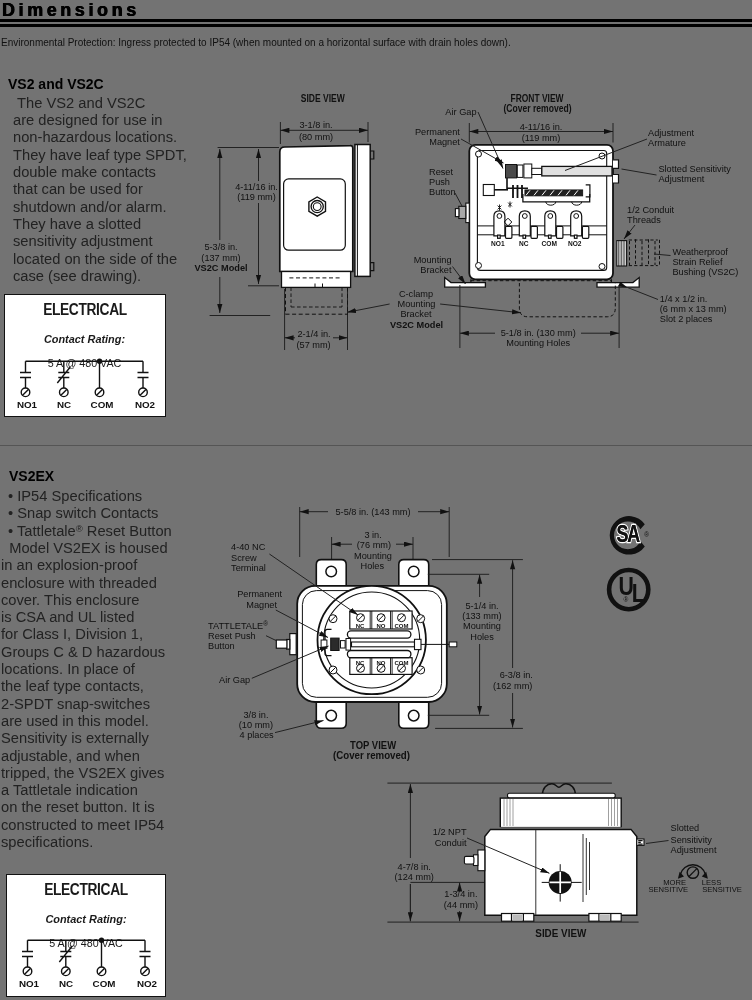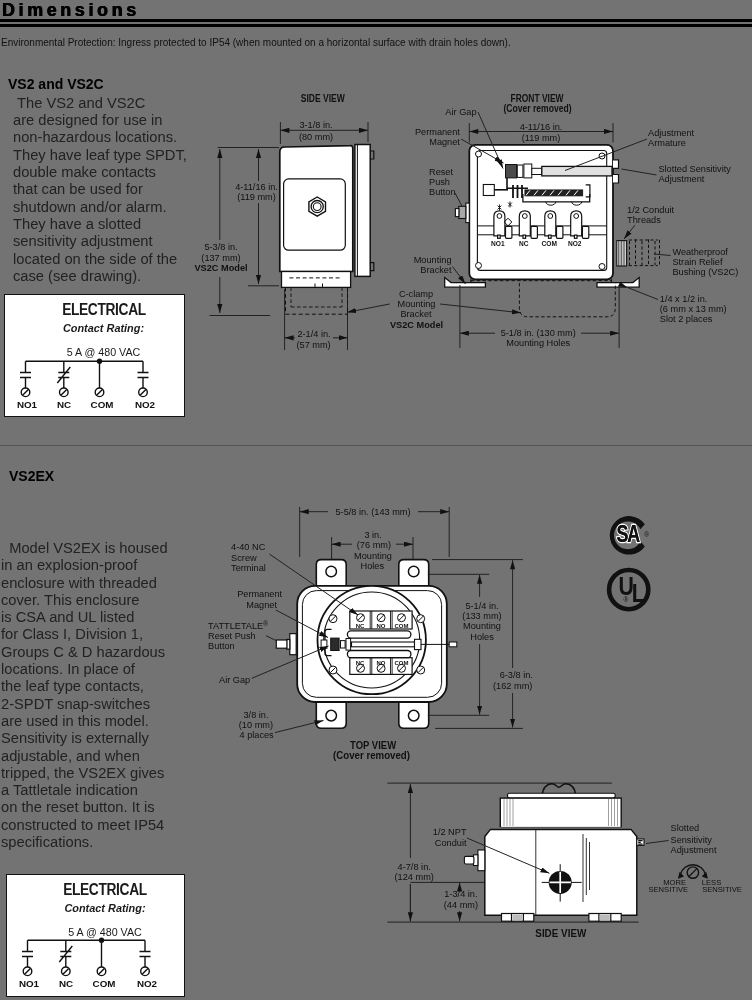--- a/index.html
+++ b/index.html
@@ -1,40 +1,41 @@
 <!DOCTYPE html>
 <html><head>
 <meta charset="utf-8">
 <style>
 html,body{margin:0;padding:0;background:#fff;}
 #page{position:relative;width:752px;height:1000px;background:#737373;overflow:hidden;-webkit-font-smoothing:antialiased;filter:grayscale(1);
   font-family:"Liberation Sans",sans-serif;color:#1a1a1a;}
 .abs{position:absolute;}
 svg{position:absolute;overflow:visible;}
 svg text{font-family:"Liberation Sans",sans-serif;fill:#111;}
-.ebox{position:absolute;border:1.6px solid #111;background:#fff;padding-left:19px;}
+.ebox{position:absolute;border:1.6px solid #111;background:#fff;}
 .ebox .t1{font-weight:bold;font-size:16px;letter-spacing:-.4px;text-align:center;margin-top:6px;transform:scaleX(.86);}
-.ebox .t2{font-weight:bold;font-style:italic;font-size:10.9px;text-align:center;margin-top:3px;}
+.ebox .t2{font-weight:bold;font-style:italic;font-size:10.9px;text-align:center;margin-top:14px;}
 .ebox .t3{font-size:10.7px;text-align:center;margin-top:12px;}
 </style>
 </head>
 <body>
 <div id="page">
 
 <div class="abs" style="left:2px;top:0px;font-size:17.8px;font-weight:bold;letter-spacing:3.7px;color:#000;text-shadow:0.5px 0 0 #000,-0.3px 0 0 #000;">Dimensions</div>
 <div class="abs" style="left:0;top:19px;width:752px;height:3.4px;background:#000;"></div>
 <div class="abs" style="left:0;top:24.4px;width:752px;height:2.6px;background:#000;"></div>
 <div class="abs" style="left:1px;top:36.5px;font-size:10px;white-space:nowrap;color:#111;">Environmental Protection: Ingress protected to IP54 (when mounted on a horizontal surface with drain holes down).</div>
 
 <div class="abs" style="left:8px;top:76px;font-size:14px;font-weight:bold;color:#000;">VS2 and VS2C</div>
 <div class="abs" style="left:13px;top:94.6px;font-size:14.7px;line-height:17.35px;color:#222;">&nbsp;The VS2 and VS2C<br>are designed for use in<br>non-hazardous locations.<br>They have leaf type SPDT,<br>double make contacts<br>that can be used for<br>shutdown and/or alarm.<br>They have a slotted<br>sensitivity adjustment<br>located on the side of the<br>case (see drawing).</div>
 
 <div class="abs" style="left:0;top:445px;width:752px;height:1.2px;background:#555;"></div>
 
 <div class="abs" style="left:9px;top:468px;font-size:14px;font-weight:bold;color:#000;">VS2EX</div>
+<div class="abs" style="left:8px;top:488px;font-size:14.7px;line-height:17.3px;color:#222;">• IP54 Specifications<br>• Snap switch Contacts<br>• Tattletale<span style="font-size:9.5px;position:relative;top:-4px">®</span> Reset Button</div>
 <div class="abs" style="left:1px;top:540px;font-size:14.7px;line-height:17.3px;color:#222;">&nbsp;&nbsp;Model VS2EX is housed<br>in an explosion-proof<br>enclosure with threaded<br>cover. This enclosure<br>is CSA and UL listed<br>for Class I, Division 1,<br>Groups C &amp; D hazardous<br>locations. In place of<br>the leaf type contacts,<br>2-SPDT snap-switches<br>are used in this model.<br>Sensitivity is externally<br>adjustable, and when<br>tripped, the VS2EX gives<br>a Tattletale indication<br>on the reset button. It is<br>constructed to meet IP54<br>specifications.</div>
 
 <div class="ebox" style="left:3.5px;top:293.5px;width:160px;height:121px;">
 <div class="t1">ELECTRICAL</div>
 <div class="t2">Contact Rating:</div>
 <div class="t3">5 A @ 480 VAC</div>
 </div>
 <svg class="abs" style="left:3.5px;top:345px;" width="160" height="70" viewBox="0 0 160 70">
 <g stroke="#111" stroke-width="1.4" fill="none">
 <path d="M21.5 16.2 H139"></path>

